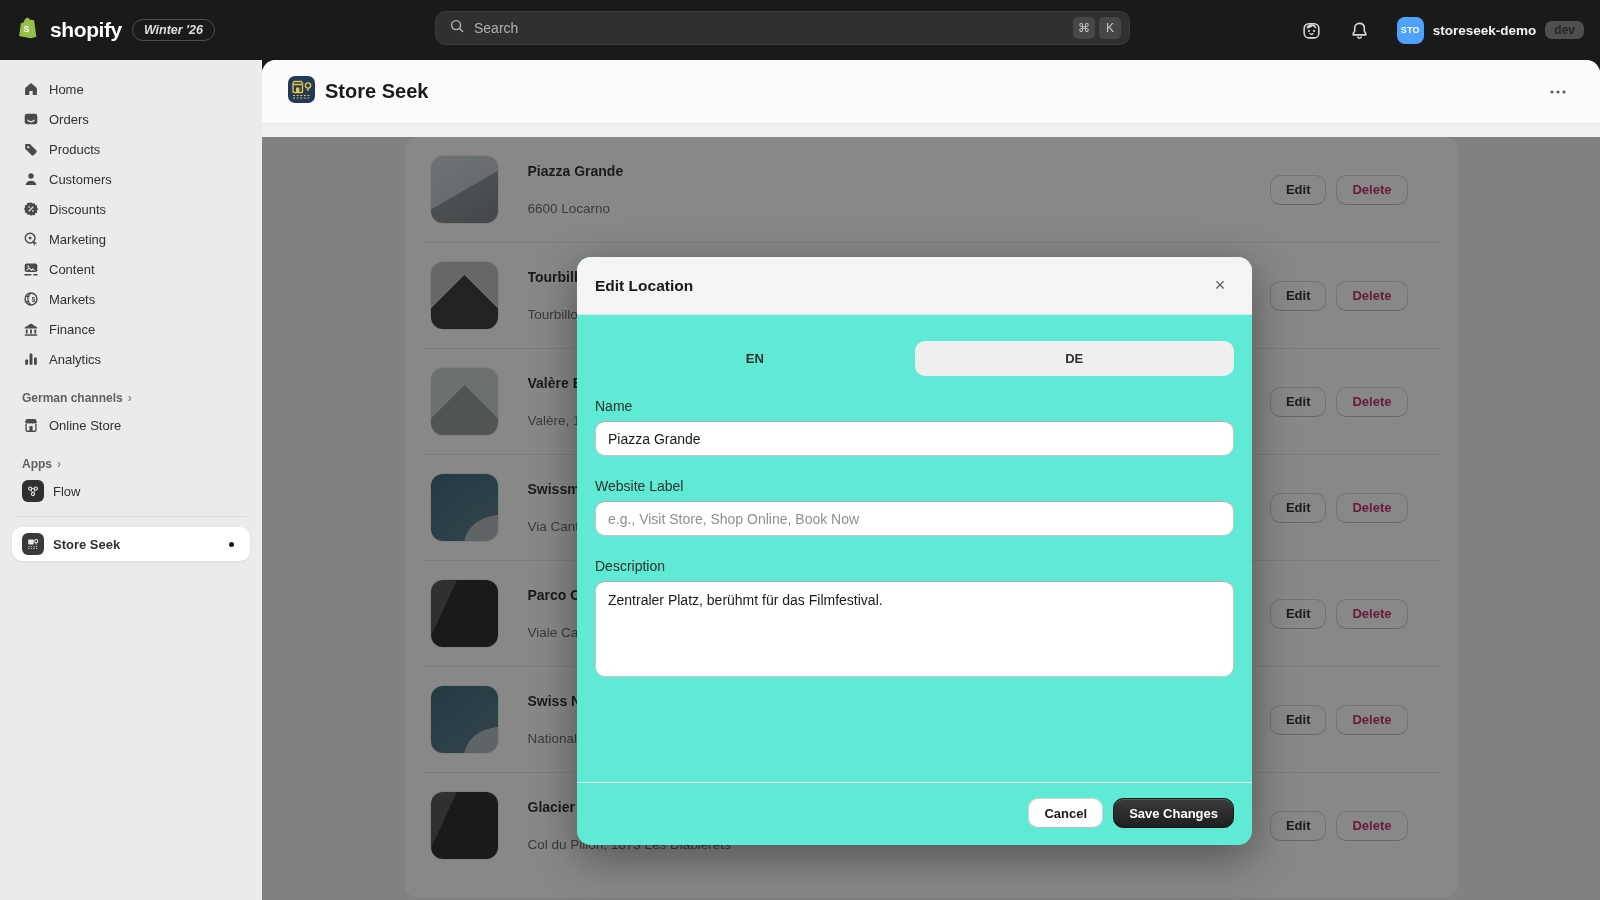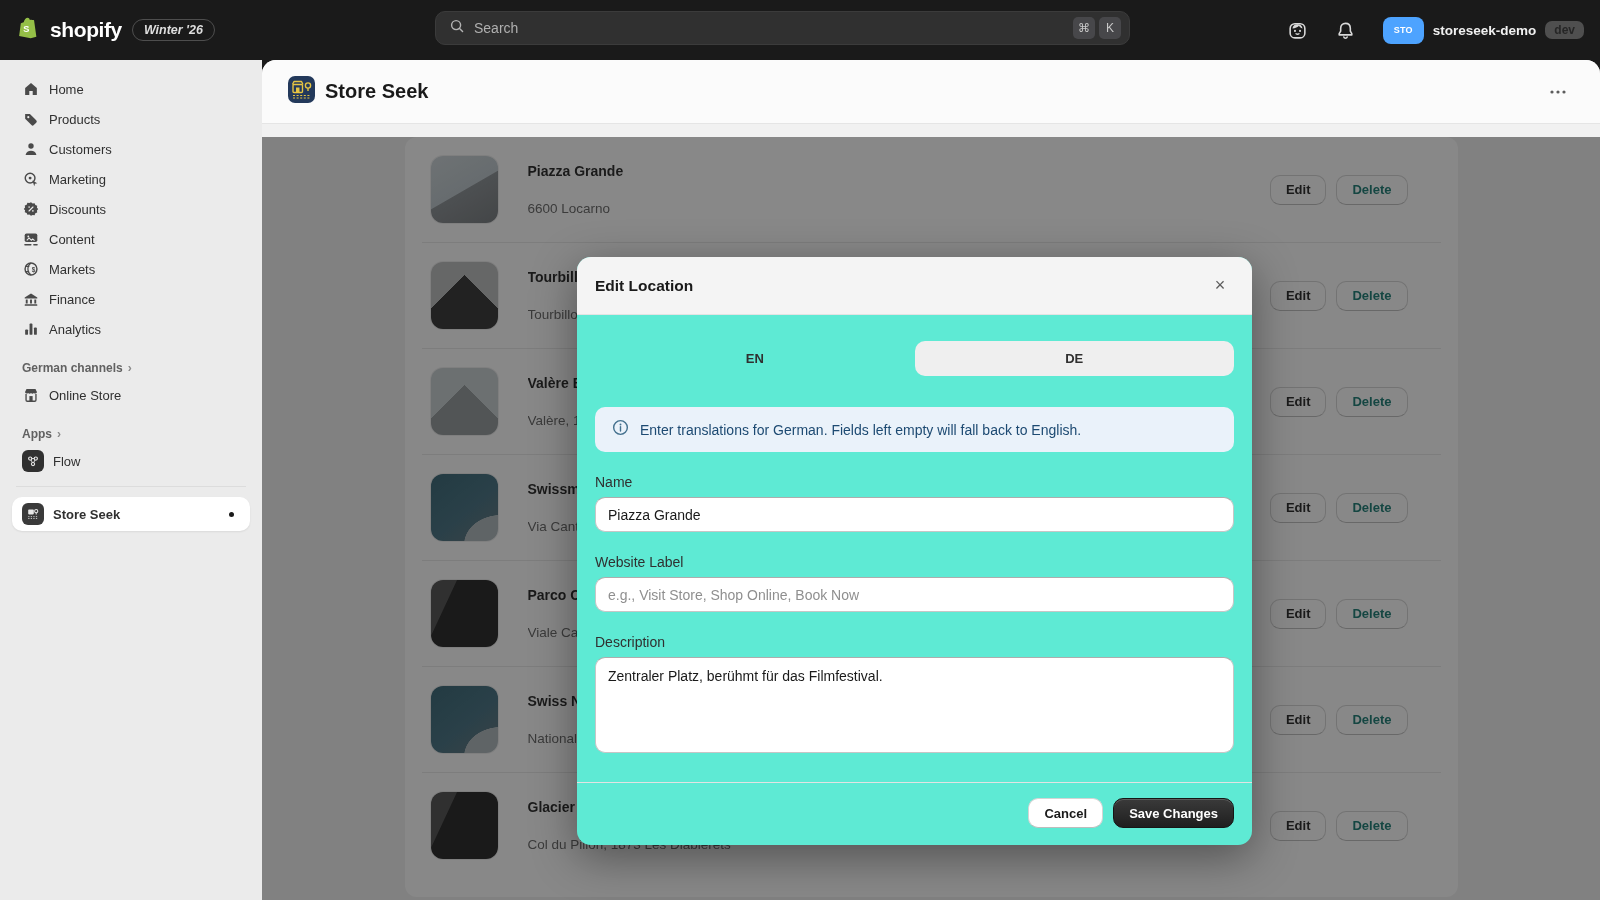--- a/index.html
+++ b/index.html
@@ -11,21 +11,21 @@
   .logo-wrap { display:flex; align-items:center; gap:8px; cursor:pointer; }
   .logo-word { color:#fff; font-size:21px; font-weight:800; letter-spacing:-0.4px; }
   .version-badge { margin-left:10px; border:1.5px solid #4e4e4e; color:#dedede; font-size:12.5px; font-style:italic; font-weight:600; padding:3px 11px; border-radius:13px; }
   .search-box { position:absolute; left:435px; top:11px; width:695px; height:34px; background:#303030; border:1px solid #3b3b3b; border-radius:10px; display:flex; align-items:center; padding:0 8px 0 12px; }
   .search-box input { flex:1; background:transparent; border:none; outline:none; color:#e3e3e3; font-size:14px; margin-left:8px; font-family:inherit; }
   .search-box input::placeholder { color:#b0b0b0; }
   .kbd { width:22px; height:22px; background:#47474a; border-radius:5px; color:#c9c9c9; font-size:12px; display:flex; align-items:center; justify-content:center; margin-left:4px; }
   .topbar-right { margin-left:auto; display:flex; align-items:center; gap:14px; }
   .icon-btn { width:34px; height:34px; display:flex; align-items:center; justify-content:center; border-radius:8px; cursor:pointer; }
   .account-chip { display:flex; align-items:center; gap:9px; cursor:pointer; margin-left:6px; }
-  .avatar { width:41px; height:27px; background:#4da3ff; border-radius:8px; color:#fff; font-size:9px; font-weight:700; display:flex; align-items:center; justify-content:center; letter-spacing:.3px; }
+  .avatar { width:27px; height:27px; background:#4da3ff; border-radius:8px; color:#fff; font-size:9px; font-weight:700; display:flex; align-items:center; justify-content:center; letter-spacing:.3px; }
   .store-name { color:#f1f1f1; font-size:13.5px; font-weight:600; }
   .env-badge { background:#4f4f4f; color:#262626; font-size:12px; font-weight:700; padding:2px 9px; border-radius:7px; }
 
   
   .sidebar { position:fixed; left:0; top:60px; width:262px; bottom:0; background:#ebebeb; padding:14px 12px; z-index:10; }
   .nav-item { display:flex; align-items:center; gap:9px; height:30px; padding:0 10px; border-radius:10px; font-size:13px; font-weight:500; color:#303030; cursor:pointer; }
   .nav-icon { width:18px; height:18px; display:flex; align-items:center; justify-content:center; flex:none; }
   .section-head { display:flex; align-items:center; gap:5px; padding:9px 10px 5px; font-size:12px; font-weight:600; color:#616161; cursor:pointer; margin-top:8px; }
   .chev { color:#8a8a8a; font-size:12px; }
   .app-sq { width:22px; height:22px; background:#303030; border-radius:6px; display:flex; align-items:center; justify-content:center; flex:none; }
@@ -49,21 +49,21 @@
   .t-gray-pyramid { background:conic-gradient(from 135deg at 50% 26%, #8e9497 0 90deg, rgba(0,0,0,0) 0), #c5ccd0; }
   .t-blue-lattice { background:radial-gradient(95% 75% at 105% 105%, #a9b4b8 0 58%, rgba(0,0,0,0) 59%), linear-gradient(140deg,#2c5d6e 0%,#3c6a7b 55%,#5b6e75 100%); }
   .t-dark-abstract { background:linear-gradient(115deg,#474747 0 26%,#1a1a1a 27%); }
   .row-text { flex:1; min-width:0; }
   .row-title { font-size:14px; font-weight:700; color:#1a1a1a; white-space:nowrap; overflow:hidden; }
   .row-sub { font-size:13.5px; color:#5e5e5e; margin-top:22px; white-space:nowrap; overflow:hidden; }
   .row-actions { display:flex; gap:10px; flex:none; }
 
   .btn { height:30px; padding:0 15px; border-radius:10px; font-size:13px; font-weight:600; display:inline-flex; align-items:center; justify-content:center; cursor:pointer; font-family:inherit; }
   .btn-secondary { background:#fff; border:1px solid #d4d4d4; border-bottom-color:#bdbdbd; color:#1a1a1a; }
-  .btn-danger-text { color:#0f766e;text-align:center; }
+  .btn-danger-text { color:#be185d;text-align:center; }
   .btn-primary { background:linear-gradient(#3a3a3a,#1f1f1f); border:1px solid #161616; color:#fff; box-shadow:inset 0 1px 0 rgba(255,255,255,.18); }
 
   
   .scrim { position:absolute; inset:0; background:rgba(26,26,26,.52); z-index:5; }
   .modal { position:fixed; left:577px; top:257px; width:675px; height:588px; background:#5eead4; border-radius:14px; box-shadow:0 12px 45px rgba(0,0,0,.4); z-index:60; display:flex; flex-direction:column; overflow:hidden; }
   .modal-header { height:58px; flex:none; background:#f4f4f4; border-bottom:1px solid #e3e3e3; display:flex; align-items:center; justify-content:space-between; padding:0 18px; }
   .modal-title { font-size:15.5px; font-weight:700; color:#1a1a1a; }
   .modal-close { width:28px; height:28px; display:flex; align-items:center; justify-content:center; font-size:18px; color:#5c5c5c; cursor:pointer; border-radius:6px; }
   .modal-body { flex:1; padding:0 18px; }
   .tabs { display:flex; margin-top:26px; }
@@ -133,62 +133,71 @@
   <div id="sidebar-nav">
   <div class="nav-item">
     <span class="nav-icon">
           <svg width="18" height="18" viewBox="0 0 20 20">
             <path d="M3.5 8.8 10 3.3l6.5 5.5v7.9h-4.6v-4.5H8.1v4.5H3.5z" fill="#4a4a4a"></path>
           </svg>
         </span>
     <span class="nav-label">Home</span>
   </div>
 
+  <div class="nav-item">
+    <span class="nav-icon">
+          <svg width="18" height="18" viewBox="0 0 20 20">
+            <rect x="3" y="4.3" width="14" height="11.6" rx="2.6" fill="#4a4a4a"></rect>
+            <path d="M6.5 11.3c1 1.2 2.3 1.8 3.5 1.8s2.5-.6 3.5-1.8" stroke="#ebebeb" stroke-width="1.4" fill="none" stroke-linecap="round"></path>
+          </svg>
+        </span>
+    <span class="nav-label">Orders</span>
+  </div>
 
   <div class="nav-item">
     <span class="nav-icon">
           <svg width="18" height="18" viewBox="0 0 20 20">
             <path d="M3.5 4.5h5.3l7 7a1.8 1.8 0 0 1 0 2.6l-2.7 2.7a1.8 1.8 0 0 1-2.6 0l-7-7z" fill="#4a4a4a"></path>
             <circle cx="7" cy="8" r="1.2" fill="#ebebeb"></circle>
           </svg>
         </span>
     <span class="nav-label">Products</span>
   </div>
 
   <div class="nav-item">
     <span class="nav-icon">
           <svg width="18" height="18" viewBox="0 0 20 20">
             <circle cx="10" cy="6.6" r="3" fill="#4a4a4a"></circle>
             <path d="M4 16.6c.6-3.1 3-4.6 6-4.6s5.4 1.5 6 4.6z" fill="#4a4a4a"></path>
           </svg>
         </span>
     <span class="nav-label">Customers</span>
-  </div>
-
-  <div class="nav-item">
-    <span class="nav-icon">
-          <svg width="18" height="18" viewBox="0 0 20 20">
-            <circle cx="9" cy="9" r="5.4" fill="none" stroke="#4a4a4a" stroke-width="1.6"></circle>
-            <circle cx="9" cy="9" r="1.6" fill="#4a4a4a"></circle>
-            <path d="M11.6 11.6 17 14.7l-2.6.7-.8 2.6z" fill="#4a4a4a"></path>
-          </svg>
-        </span>
-    <span class="nav-label">Marketing</span>
   </div>
 
   <div class="nav-item">
     <span class="nav-icon">
           <svg width="18" height="18" viewBox="0 0 20 20">
             <path d="M10 2.4l1.8 1.4 2.2-.3.8 2.1 2.1.8-.3 2.2L18 10l-1.4 1.8.3 2.2-2.1.8-.8 2.1-2.2-.3L10 17.6 8.2 16.2l-2.2.3-.8-2.1-2.1-.8.3-2.2L2 10l1.4-1.8-.3-2.2 2.1-.8.8-2.1 2.2.3z" fill="#4a4a4a"></path>
             <path d="M7.8 12.2l4.4-4.4" stroke="#ebebeb" stroke-width="1.3" stroke-linecap="round"></path>
             <circle cx="7.9" cy="7.9" r=".9" fill="#ebebeb"></circle>
             <circle cx="12.1" cy="12.1" r=".9" fill="#ebebeb"></circle>
           </svg>
         </span>
     <span class="nav-label">Discounts</span>
+  </div>
+
+  <div class="nav-item">
+    <span class="nav-icon">
+          <svg width="18" height="18" viewBox="0 0 20 20">
+            <circle cx="9" cy="9" r="5.4" fill="none" stroke="#4a4a4a" stroke-width="1.6"></circle>
+            <circle cx="9" cy="9" r="1.6" fill="#4a4a4a"></circle>
+            <path d="M11.6 11.6 17 14.7l-2.6.7-.8 2.6z" fill="#4a4a4a"></path>
+          </svg>
+        </span>
+    <span class="nav-label">Marketing</span>
   </div>
 
   <div class="nav-item">
     <span class="nav-icon">
           <svg width="18" height="18" viewBox="0 0 20 20">
             <rect x="3" y="3.8" width="14" height="9.6" rx="2" fill="#4a4a4a"></rect>
             <circle cx="7" cy="7.2" r="1" fill="#ebebeb"></circle>
             <path d="M5.3 11.4l2.6-2.6 2.5 2.6 1.5-1.5 2 2" stroke="#ebebeb" stroke-width="1.2" fill="none"></path>
             <path d="M3.3 16.3h6.5M13.2 16.3h3.5" stroke="#4a4a4a" stroke-width="1.7" stroke-linecap="round"></path>
           </svg>
@@ -397,30 +406,20 @@
 <div class="modal">
   <div class="modal-header">
     <span class="modal-title">Edit Location</span>
     <span class="modal-close">×</span>
   </div>
   <div class="modal-body">
     <div class="tabs">
       <div class="tab">EN</div>
       <div class="tab active">DE</div>
     </div>
-    <div class="banner">
-      <span>
-        <svg width="19" height="19" viewBox="0 0 20 20">
-            <circle cx="10" cy="10" r="7.2" stroke="#44718e" stroke-width="1.5" fill="none"></circle>
-            <circle cx="10" cy="6.8" r="1" fill="#44718e"></circle>
-            <path d="M10 9.3v4.3" stroke="#44718e" stroke-width="1.5" stroke-linecap="round"></path>
-          </svg>
-      </span>
-      <span class="banner-text">Enter translations for German. Fields left empty will fall back to English.</span>
-    </div>
 
     <div class="field">
       <label class="field-label">Name</label>
       <input class="tinput" type="text" value="Piazza Grande" style="">
     </div>
 
     <div class="field">
       <label class="field-label">Website Label</label>
       <input class="tinput" type="text" placeholder="e.g., Visit Store, Shop Online, Book Now" style="">
     </div>

